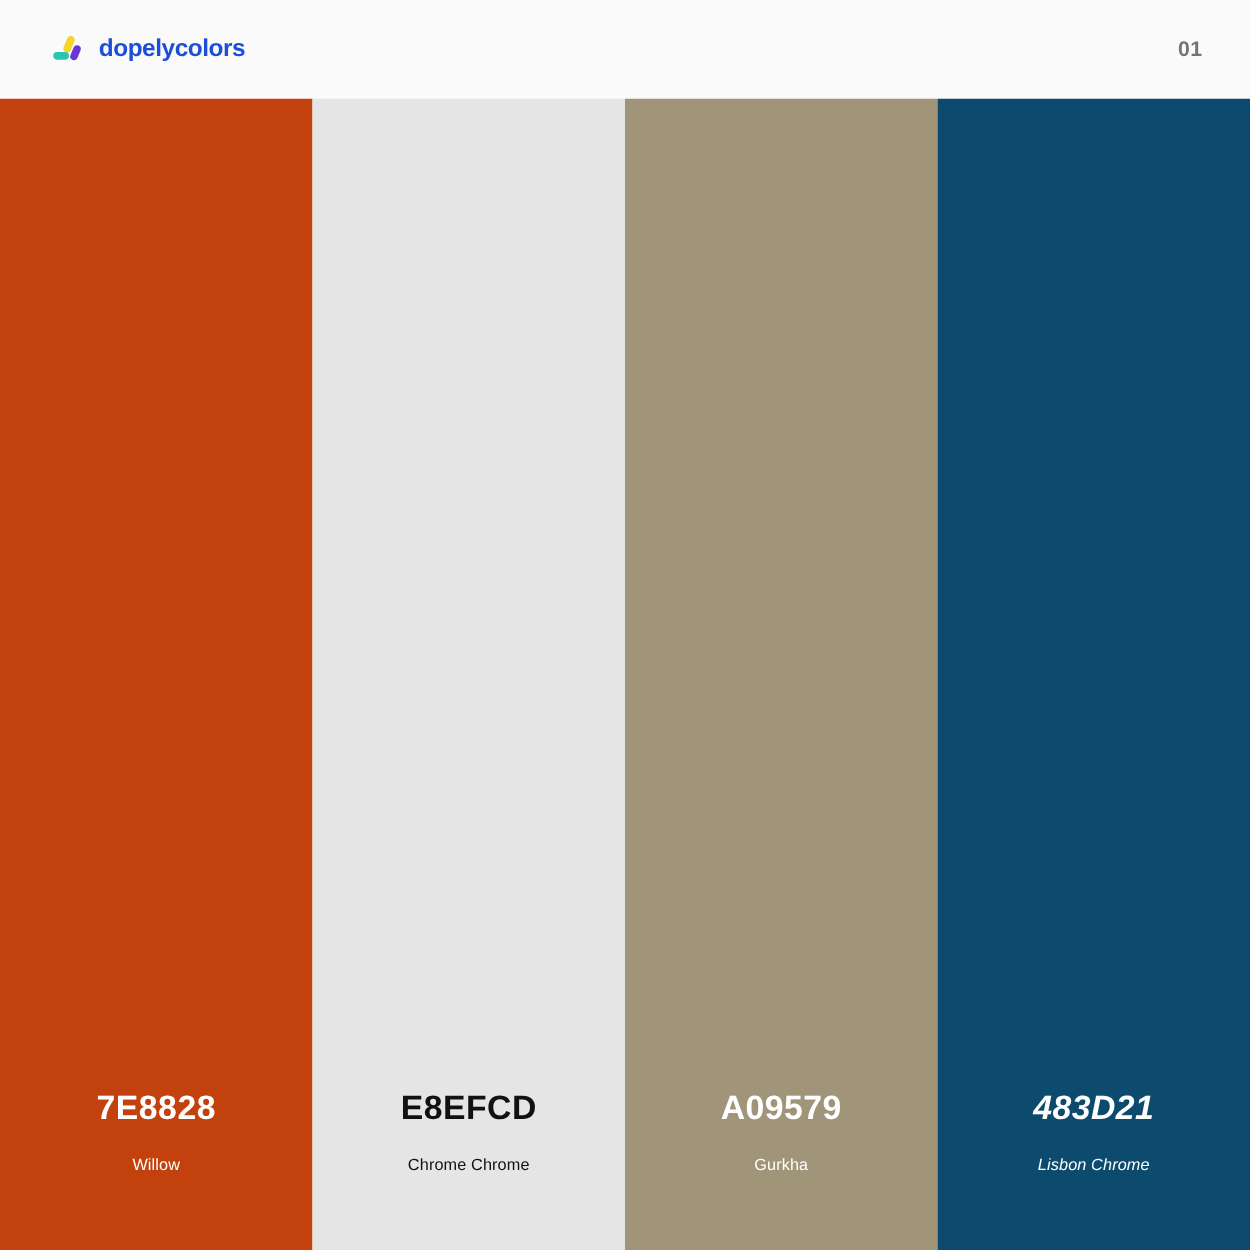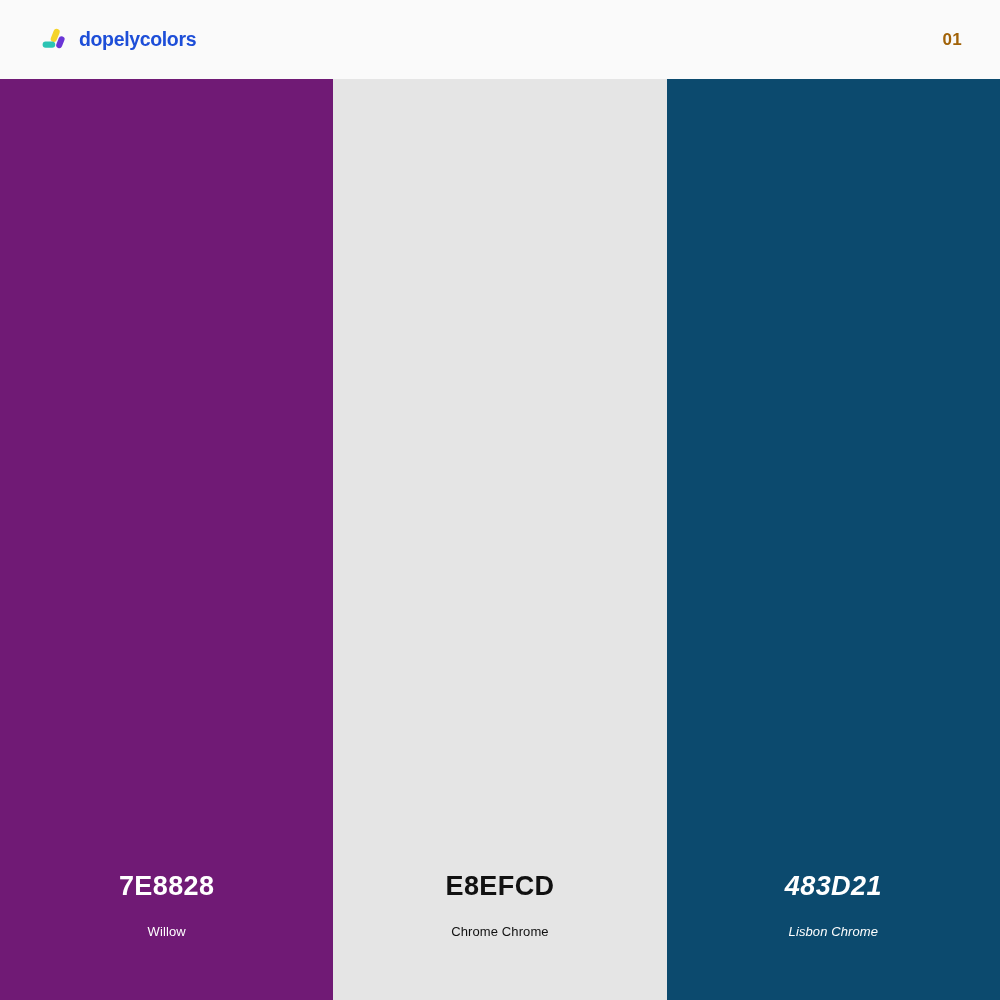--- a/index.html
+++ b/index.html
@@ -55,21 +55,21 @@
     letter-spacing: -0.35px;
     color: #1d4ed8;
     line-height: 1;
     white-space: nowrap;
   }
 
   .page-number {
     font-size: 17px;
     font-weight: 700;
     letter-spacing: 0.3px;
-    color: #a16207;
+    color: #737373;
     line-height: 1;
   }
 
   
   .palette {
     flex: 1 1 auto;
     display: flex;
     width: 100%;
     min-height: 0;
   }
@@ -123,27 +123,31 @@
         <rect x="2.6" y="15.6" width="12.6" height="6.1" rx="3.05" fill="#2BC4B4"></rect>
       </svg>
       <span class="brand-name">dopelycolors</span>
     </div>
 
     <div class="page-number">01</div>
 
   </div>
 
   <div class="palette">
-      <div class="swatch light-text" style="background: #701a75;">
+      <div class="swatch light-text" style="background: #c2410c;">
         <div class="swatch-hex">7E8828</div>
         <div class="swatch-name">Willow</div>
       </div>
       <div class="swatch dark-text" style="background: #e5e5e5;">
         <div class="swatch-hex">E8EFCD</div>
         <div class="swatch-name">Chrome Chrome</div>
+      </div>
+      <div class="swatch light-text" style="background: rgb(160, 149, 121);">
+        <div class="swatch-hex">A09579</div>
+        <div class="swatch-name">Gurkha</div>
       </div>
       <div class="swatch light-text" style="background: #0c4a6e; font-style: italic;">
         <div class="swatch-hex">483D21</div>
         <div class="swatch-name">Lisbon Chrome</div>
       </div>
     </div>
 
 </div>
 
 </body></html>

